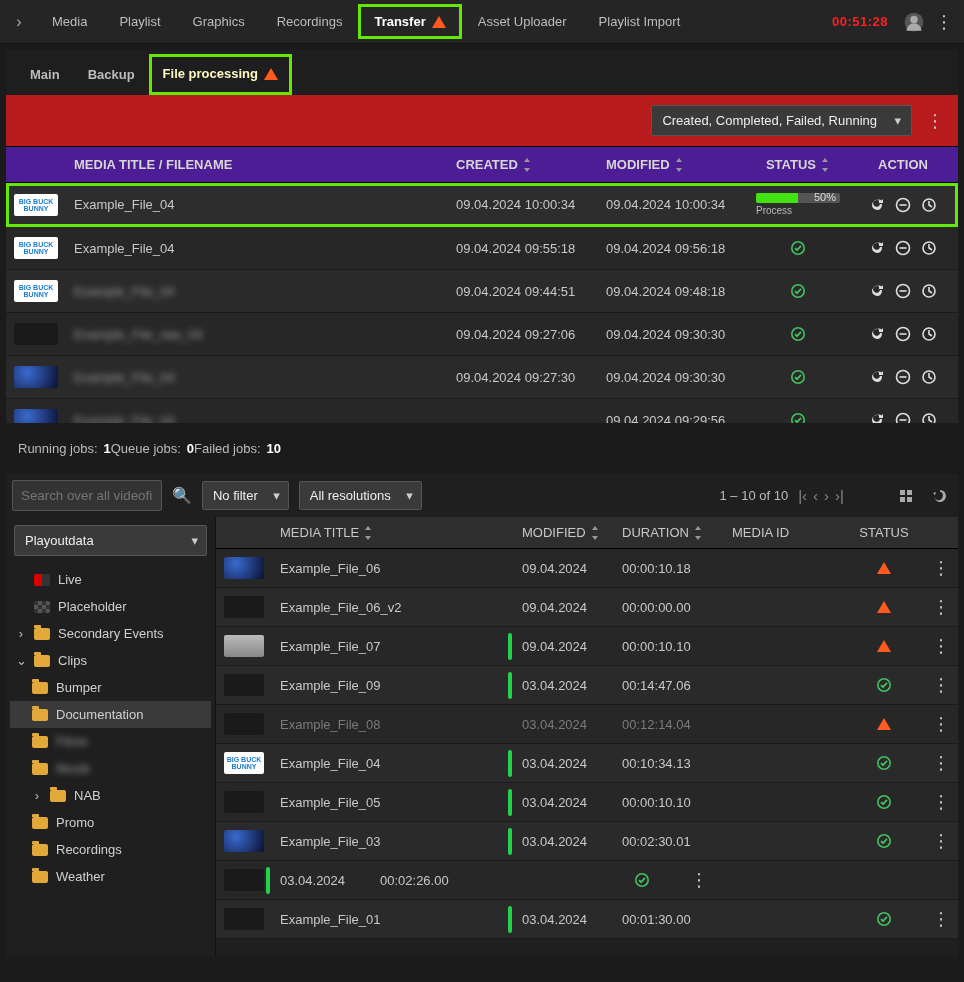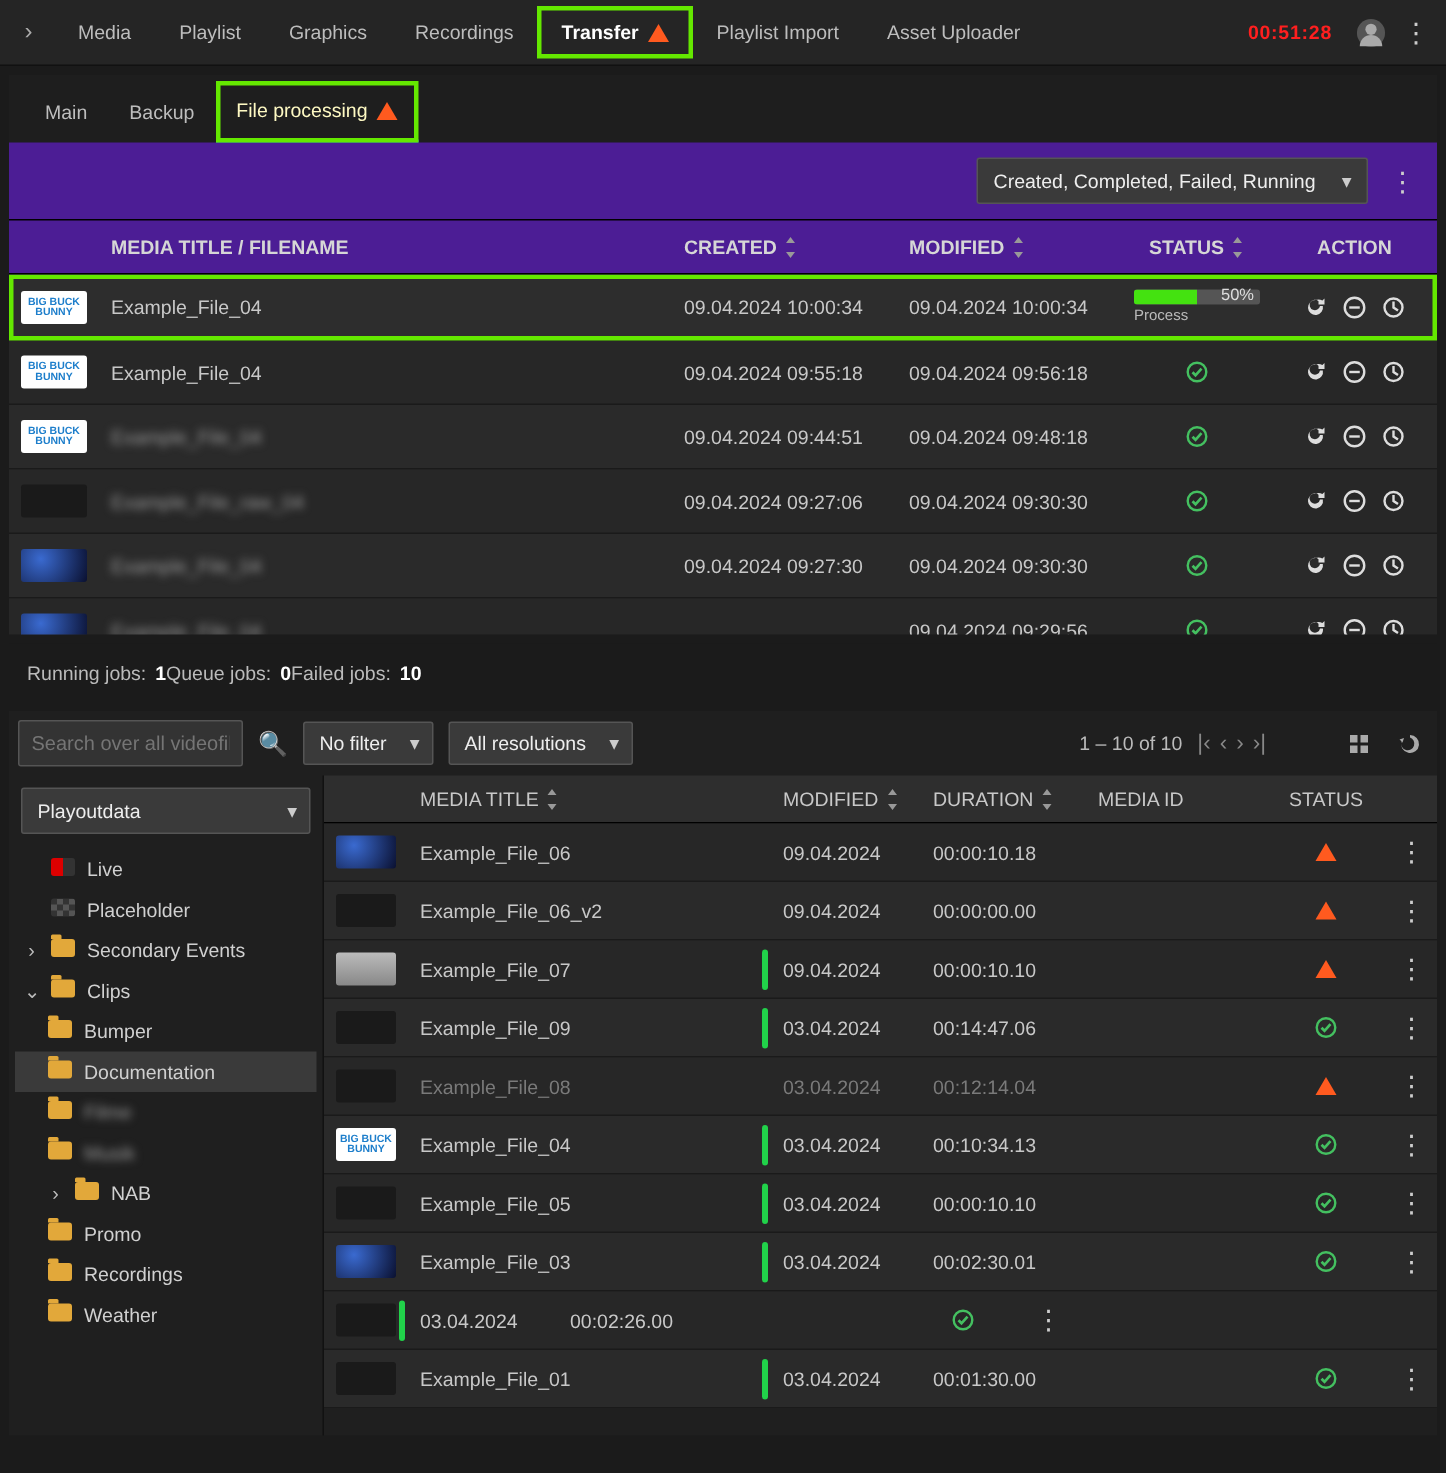--- a/index.html
+++ b/index.html
@@ -24,26 +24,26 @@
   .topbar{display:flex;align-items:center;height:44px;background:#252525;border-bottom:1px solid #111;padding:0 8px;gap:6px;}
   .chev{width:22px;text-align:center;color:#aaa;font-size:16px;cursor:pointer}
   .topnav{display:flex;}
   .topnav-item{padding:10px 16px;color:#bdbdbd;cursor:pointer;display:flex;align-items:center;gap:6px;}
   .topnav-item.active{outline:3px solid var(--hl);outline-offset:-3px;color:#fff;font-weight:600}
   .topbar-spacer{flex:1}
   .time{color:#ff1f1f;font-weight:700;letter-spacing:.5px;margin-right:8px}
   .icbtn{width:24px;height:24px;display:flex;align-items:center;justify-content:center;color:#aaa;cursor:pointer}
 
   
-  .subtabs-wrap{background:#1e1e1e;padding:4px 10px 0 10px;margin:6px 6px 0 6px;}
+  .subtabs-wrap{background:#1e1e1e;padding:4px 10px 0 10px;margin:6px 6px 0 6px;font-weight:bold;}
   .subtabs{display:flex;align-items:center}
   .subtab{padding:12px 14px;color:#bdbdbd;cursor:pointer;display:flex;align-items:center;gap:6px;}
   .subtab.active{outline:3px solid var(--hl);outline-offset:-3px;color:#fef9c3;border-bottom:2px solid #2e98ff}
 
-  .filterrow{display:flex;justify-content:flex-end;align-items:center;padding:10px 8px;gap:8px;background:#4c1d95;margin:0 6px;}
+  .filterrow{display:flex;justify-content:flex-end;align-items:center;padding:10px 8px;gap:8px;background:#b91c1c;margin:0 6px;}
   .select{background:#3a3a3a;border:1px solid #555;color:#eee;padding:7px 34px 7px 10px;border-radius:2px;position:relative;cursor:pointer}
   .select:after{content:"▾";position:absolute;right:10px;color:#ccc;top:7px}
   .vdots{font-size:18px;line-height:1;color:#ccc;cursor:pointer;padding:0 6px}
 
   
   .upper{margin:0 6px;}
   .thead{display:flex;background:#4c1d95;color:#d6d6d6;font-weight:700;border-top:1px solid #000;border-bottom:1px solid #000}
   .th,.td{padding:10px 8px;display:flex;align-items:center;gap:4px}
   .sorticon{width:10px;height:14px}
   .col-thumb{width:60px;flex:none}
@@ -80,21 +80,21 @@
   .searchic{color:#ddd;font-size:16px;cursor:pointer}
   .dd{background:#3a3a3a;border:1px solid #555;color:#eee;padding:6px 30px 6px 10px;border-radius:2px;position:relative;cursor:pointer}
   .dd:after{content:"▾";position:absolute;right:8px;color:#ccc;top:6px}
   .pagetxt{color:#bbb}
   .pagectl{display:flex;gap:6px;color:#888}
   .pagectl span{cursor:pointer;font-size:15px}
   .lowsplit{display:flex;min-height:440px}
   .tree{width:210px;border-right:1px solid #111;padding:6px 4px}
   .treesel{background:#3a3a3a;border:1px solid #555;color:#eee;padding:7px 30px 7px 10px;border-radius:2px;margin:2px 4px 10px 4px;position:relative;cursor:pointer}
   .treesel:after{content:"▾";position:absolute;right:8px;top:7px;color:#ccc}
-  .tn{display:flex;align-items:flex-start;gap:8px;padding:6px 6px;color:#d0d0d0;cursor:pointer}
+  .tn{display:flex;align-items:center;gap:8px;padding:6px 6px;color:#d0d0d0;cursor:pointer}
   .tn.l1{padding-left:22px}
   .tn.sel{background:#3a3a3a}
   .folder{width:16px;height:12px;background:#e2a83a;border-radius:2px;position:relative}
   .folder:before{content:"";position:absolute;top:-3px;left:0;width:7px;height:3px;background:#e2a83a;border-radius:1px 1px 0 0}
   .twist{width:10px;text-align:center;color:#bbb}
   .liveic{width:16px;height:12px;background:linear-gradient(90deg,#d00 0 8px,#333 8px 100%);border-radius:2px}
   .phic{width:16px;height:12px;background:repeating-conic-gradient(#555 0 25%,#333 0 50%);border-radius:2px;background-size:8px 8px}
 
   
   .ltable{flex:1}
@@ -162,22 +162,22 @@
 </svg>
 
 <div class="topbar">
   <div class="chev">›</div>
   <div class="topnav" id="topnav">
       <div class="topnav-item">Media</div>
       <div class="topnav-item">Playlist</div>
       <div class="topnav-item">Graphics</div>
       <div class="topnav-item">Recordings</div>
       <div class="topnav-item active">Transfer<span class="tri"></span></div>
+      <div class="topnav-item">Asset Uploader</div>
       <div class="topnav-item">Playlist Import</div>
-      <div class="topnav-item">Asset Uploader</div>
     </div>
   <div class="topbar-spacer"></div>
   <div class="time">00:51:28</div>
   <div class="icbtn">
       <svg width="20" height="20" viewBox="0 0 16 16">
         <circle cx="8" cy="8" r="7.5" fill="#555"></circle>
         <use href="#i-user" fill="#888"></use>
       </svg>
     </div>
   <div class="icbtn vdots">⋮</div>

